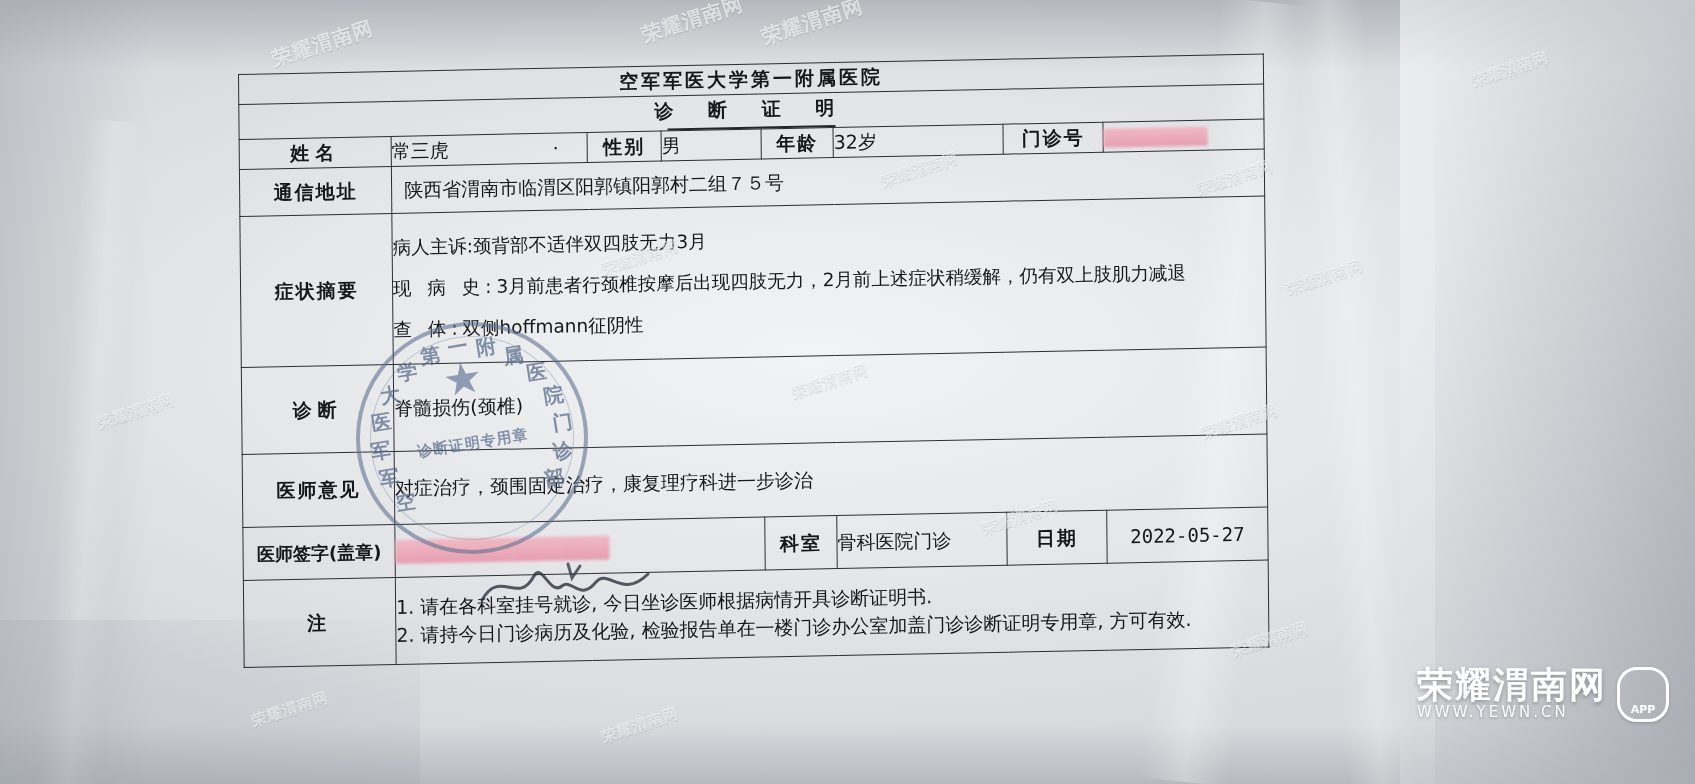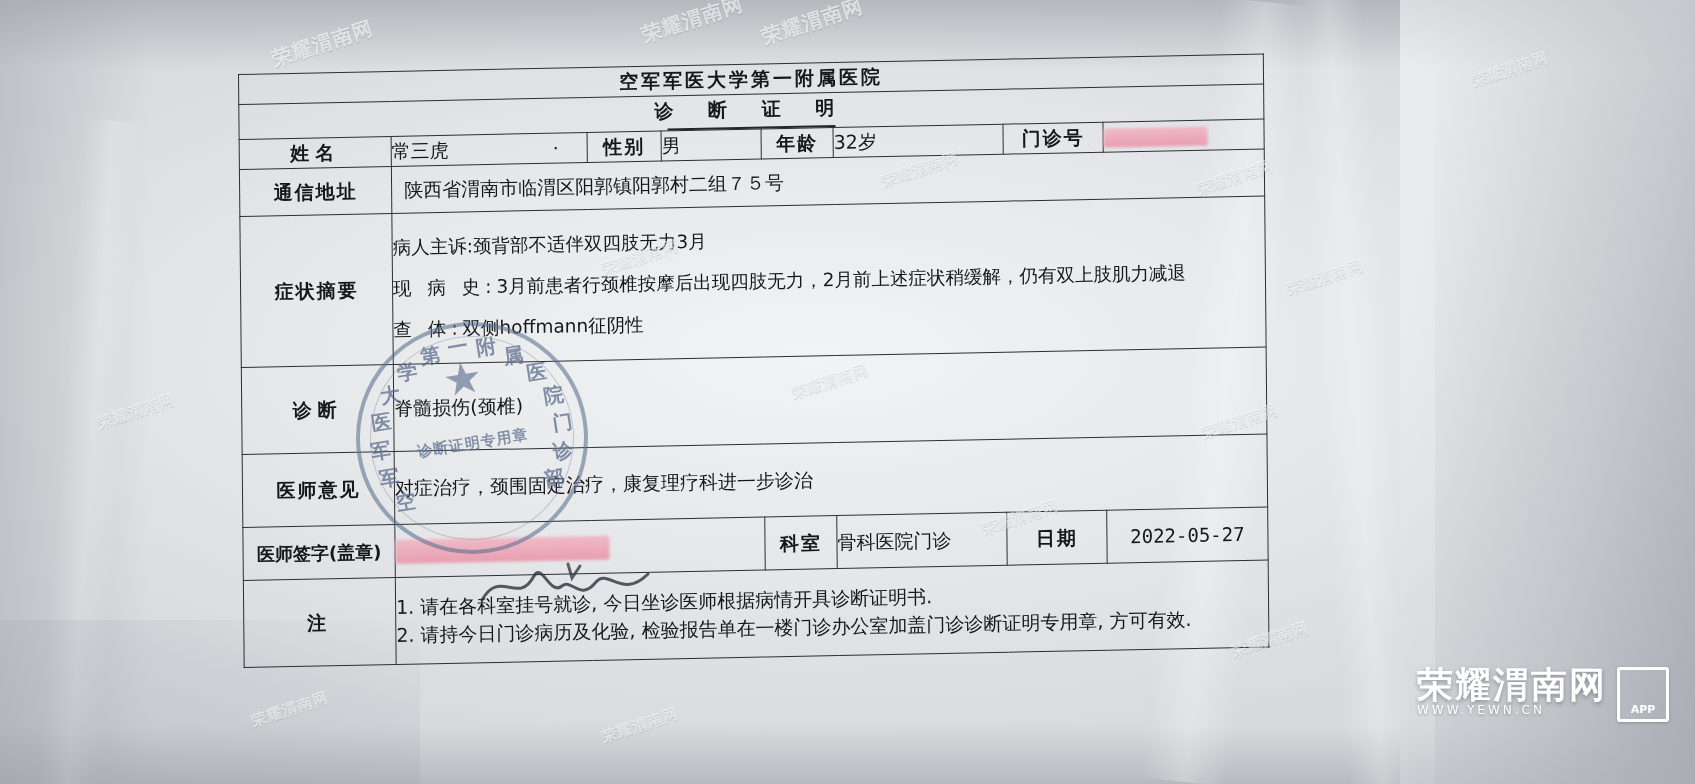--- a/index.html
+++ b/index.html
@@ -185,25 +185,25 @@
     position:absolute; right:26px; bottom:62px;
     display:flex; align-items:flex-start; gap:10px;
     pointer-events:none;
   }
   #logo .ltext {
     color:#ffffff; font-weight:700; font-size:36px; letter-spacing:2px;
     text-shadow:0 2px 4px rgba(90,95,100,.55);
     line-height:1;
   }
   #logo .lurl {
-    color:#ffffff; font-size:12px; letter-spacing:3px; 
+    color:#ffffff; font-size:15px; letter-spacing:3px; 
     text-shadow:0 1px 3px rgba(90,95,100,.55);
   }
   #logo .badge {
-    width:46px; height:46px; border:3px solid #fff; border-radius:3px;
+    width:46px; height:46px; border:3px solid #fff; border-radius:20px;
     display:flex; align-items:flex-end; justify-content:center;
     color:#fff; font-size:11px; font-weight:700; letter-spacing:0;
     padding-bottom:3px;
     box-shadow:0 1px 3px rgba(90,95,100,.45);
   }
 </style>
 </head>
 <body>
 
 <div id="photo">

